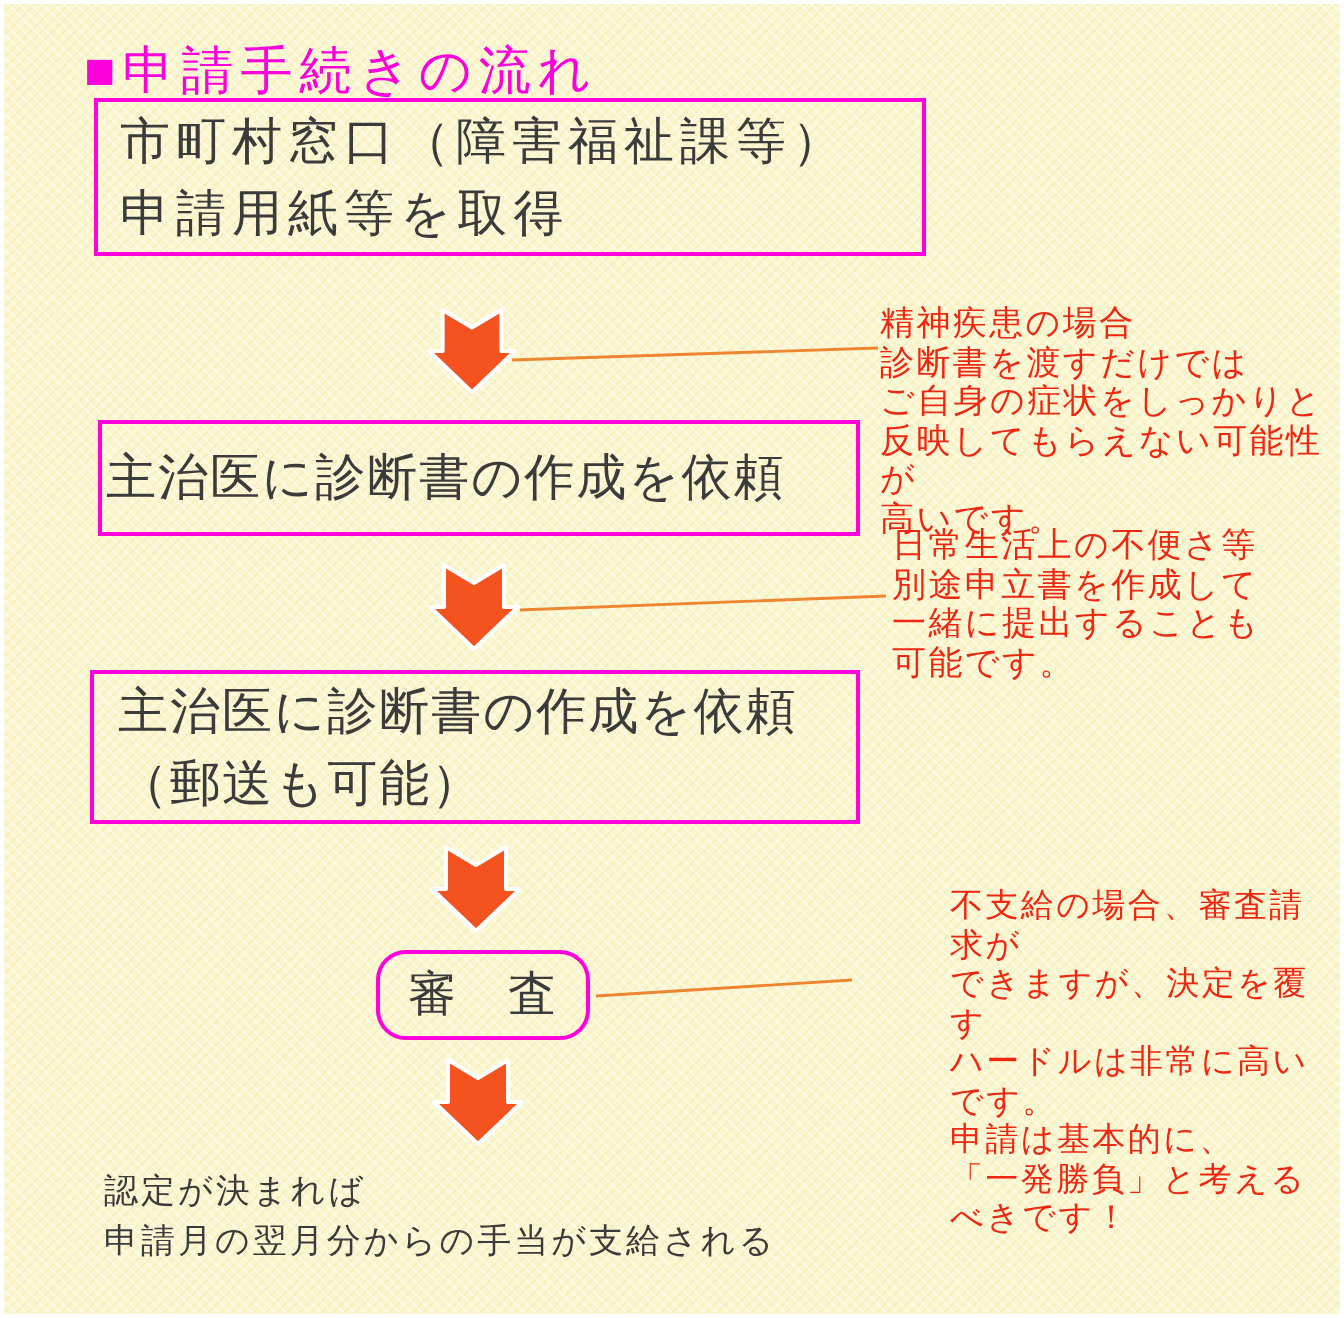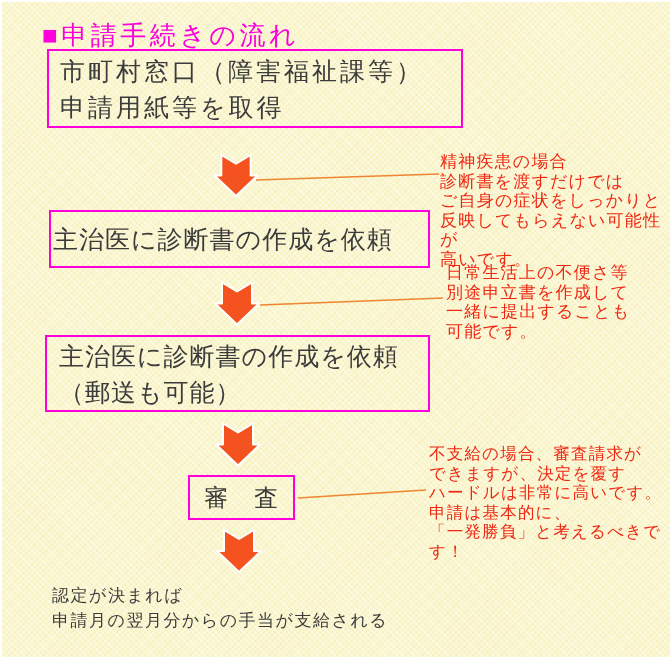--- a/index.html
+++ b/index.html
@@ -23,36 +23,36 @@
   }
   .stepbox{
     position:absolute;box-sizing:border-box;
     border:2px solid #ff00dc;
     color:#3b3b3b;font-size:25px;letter-spacing:1px;
     white-space:pre-line;line-height:36px;
   }
   .box1{left:45px;top:47px;width:416px;height:79px;padding:2px 0 12px 11px;letter-spacing:3px;}
   .box2{left:47px;top:208px;width:381px;height:58px;display:flex;align-items:center;padding-left:2px;}
   .box3{left:43px;top:333px;width:385px;height:77px;padding:1px 0 0 12px;}
-  .box4{left:186px;top:473px;width:107px;height:45px;display:flex;align-items:center;justify-content:center;font-size:24px;padding:0;}
+  .box4{left:186px;top:473px;width:107px;height:45px;display:flex;align-items:center;justify-content:center;font-size:24px;padding:0;border-radius:15px;}
   .arrow{position:absolute;width:46px;height:45px;}
   .arrow svg{width:100%;height:100%;display:block;}
   .a1{left:211px;top:152px;height:43px;}
   .a2{left:212px;top:278px;height:47px;}
   .a3{left:213px;top:419px;height:47px;}
   .a4{left:214px;top:527px;height:44px;}
   .connectors{position:absolute;left:0;top:0;width:668px;height:655px;pointer-events:none;}
   .note{
     position:absolute;color:#ee2713;
     font-size:17px;line-height:19.5px;letter-spacing:1.2px;
     white-space:pre-line;
   }
   .note1{left:438px;top:150px;}
   .note2{left:444px;top:261px;}
-  .note3{left:427px;top:442px;font-size:16.5px;}
+  .note3{left:427px;top:442px;font-size:16.5px;padding-left:46px;}
   .result{
     position:absolute;left:50px;top:581px;
     color:#3b3b3b;font-size:17px;line-height:25px;letter-spacing:1.5px;
     white-space:pre-line;
   }
 </style>
 </head>
 <body>
 
 <div class="page">

